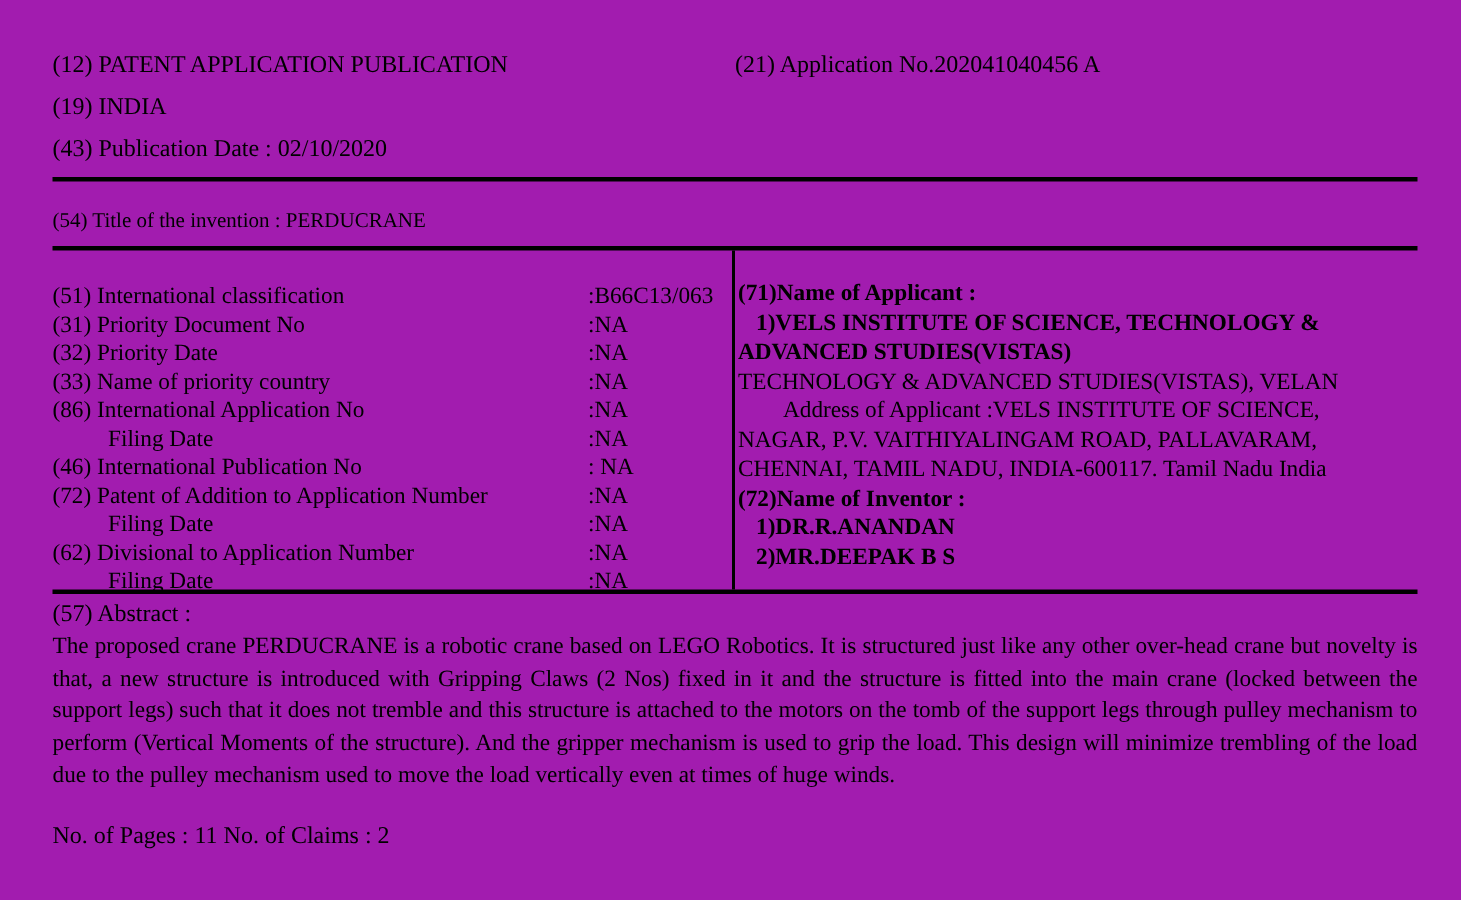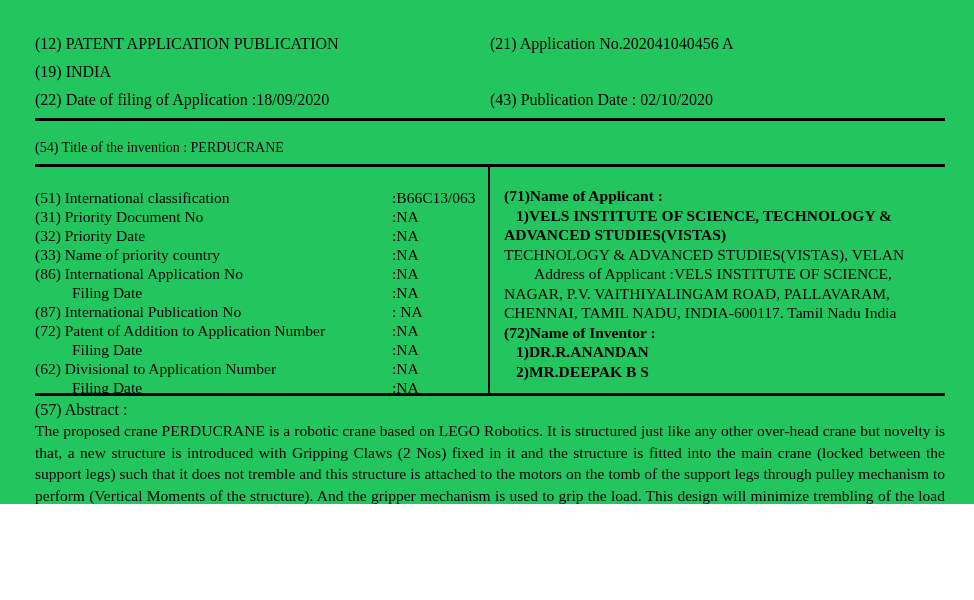--- a/index.html
+++ b/index.html
@@ -5,22 +5,22 @@
   html, body {
     margin: 0;
     padding: 0;
     background: #ffffff;
     color: #000000;
     font-family: "Liberation Serif", serif;
   }
   .page {
     position: relative;
     width: 974px;
-    height: 504px;
-    background: #22c55e;
+    height: 600px;
+    background: #a21caf;
     box-sizing: border-box;
     padding: 0 29px 0 35px;
     overflow: hidden;
   }
   .content { width: 910px; }
 
   
   .header { padding-top: 34px; }
   .header-row { display: flex; font-size: 16px; line-height: 19px; margin-bottom: 9px; }
   .header-row .hl { width: 455px; }
@@ -31,21 +31,21 @@
   
   .title-row { padding: 17px 0 7px 0; font-size: 14px; line-height: 19px; }
 
   
   .bib-table { display: flex; border-top: 3px solid #000; border-bottom: 3px solid #000; height: 232px; box-sizing: border-box; }
   .bib-left { width: 455px; box-sizing: border-box; border-right: 2px solid #000; padding-top: 21px; }
   .bib-row { display: flex; font-size: 15.5px; line-height: 19px; }
   .bib-label { width: 357px; box-sizing: border-box; }
   .bib-label.indent { padding-left: 37px; }
   .bib-value { flex: 1; }
-  .bib-right { flex: 1; padding: 19px 0 0 14px; }
+  .bib-right { flex: 1; padding: 19px 0 0 2px; }
   .app-line { font-size: 15.5px; line-height: 19.5px; }
   .app-line.bold { font-weight: bold; }
   .app-line.ind1 { padding-left: 12px; }
   .app-line.ind2 { padding-left: 30px; }
 
   
   .abstract-label { font-size: 16px; line-height: 21px; padding-top: 3px; }
   .abstract-text {
     font-size: 15.5px;
     line-height: 21.5px;
@@ -63,21 +63,20 @@
     <div class="header">
       <div class="header-row">
         <div class="hl">(12) PATENT APPLICATION PUBLICATION</div>
         <div class="hr">(21) Application No.202041040456 A</div>
       </div>
       <div class="header-row">
         <div class="hl">(19) INDIA</div>
         <div class="hr"></div>
       </div>
       <div class="header-row">
-        <div class="hl">(22) Date of filing of Application :18/09/2020</div>
         <div class="hr">(43) Publication Date : 02/10/2020</div>
       </div>
     </div>
 
     <hr class="rule">
 
     <div class="title-row">(54) Title of the invention : PERDUCRANE</div>
 
     <div class="bib-table">
       <div class="bib-left">
@@ -99,21 +98,21 @@
         </div>
         <div class="bib-row">
           <div class="bib-label">(86) International Application No</div>
           <div class="bib-value">:NA</div>
         </div>
         <div class="bib-row">
           <div class="bib-label indent">Filing Date</div>
           <div class="bib-value">:NA</div>
         </div>
         <div class="bib-row">
-          <div class="bib-label">(87) International Publication No</div>
+          <div class="bib-label">(46) International Publication No</div>
           <div class="bib-value">: NA</div>
         </div>
         <div class="bib-row">
           <div class="bib-label">(72) Patent of Addition to Application Number</div>
           <div class="bib-value">:NA</div>
         </div>
         <div class="bib-row">
           <div class="bib-label indent">Filing Date</div>
           <div class="bib-value">:NA</div>
         </div>

